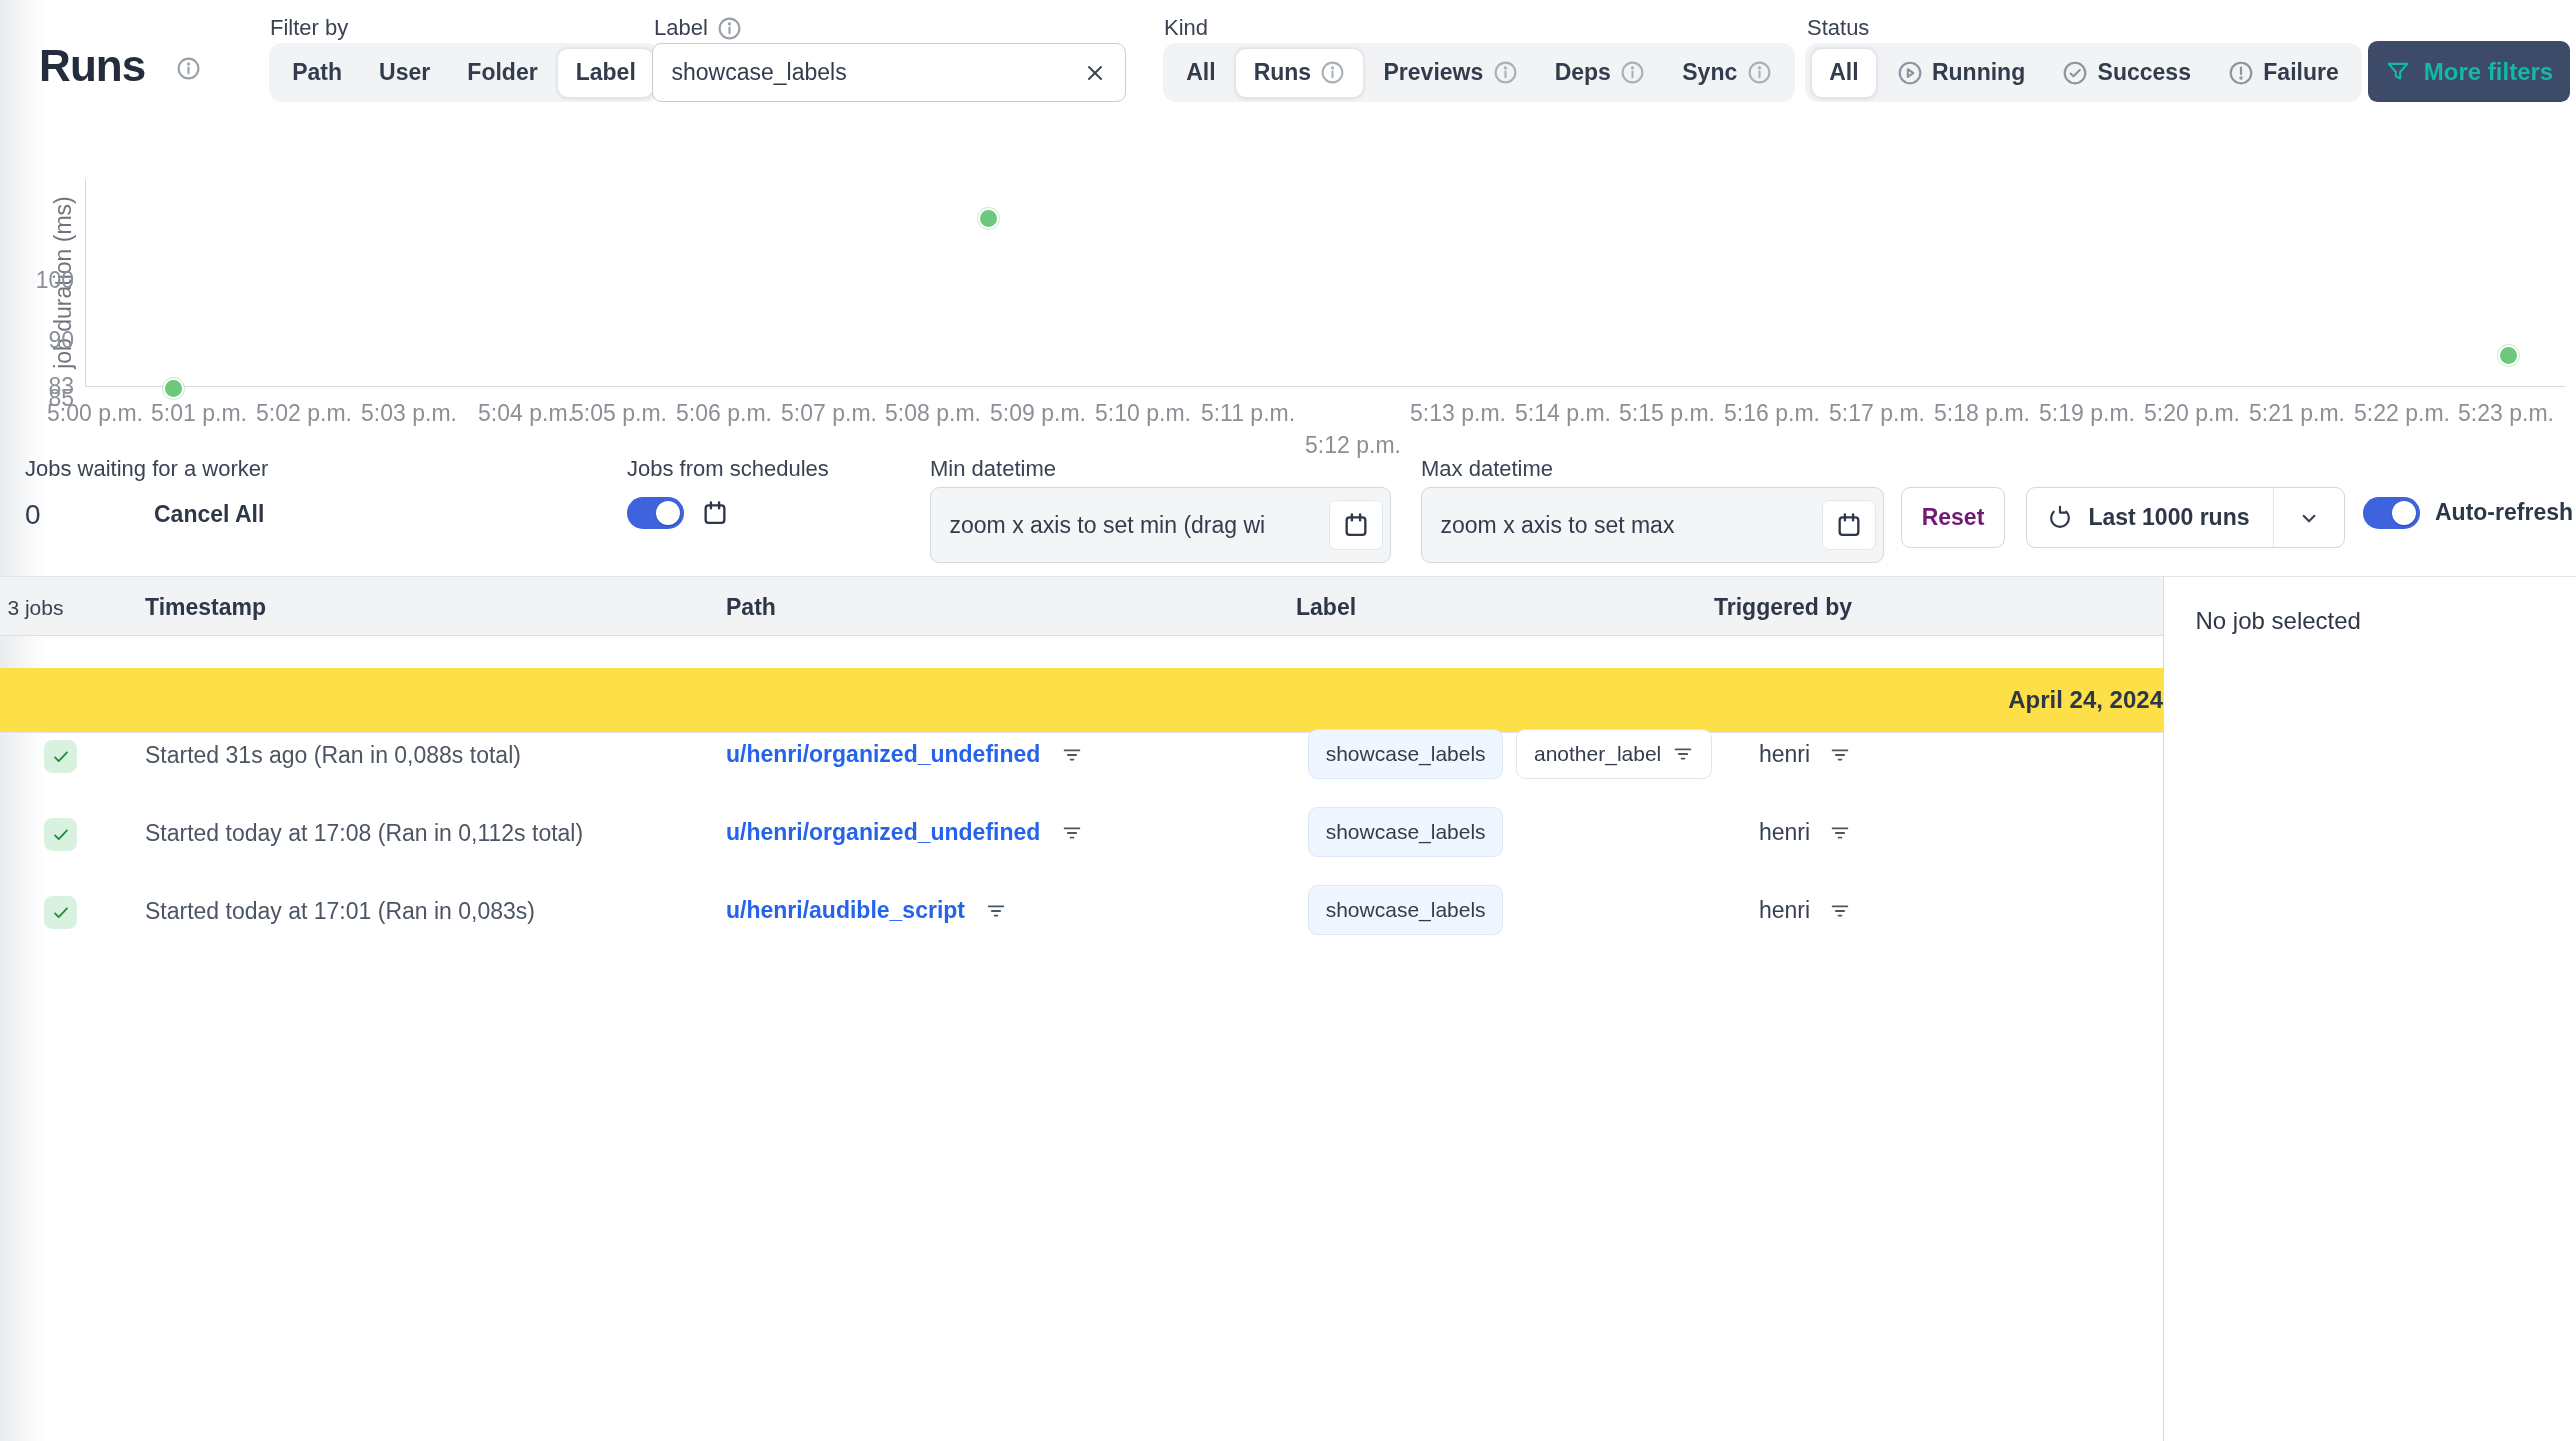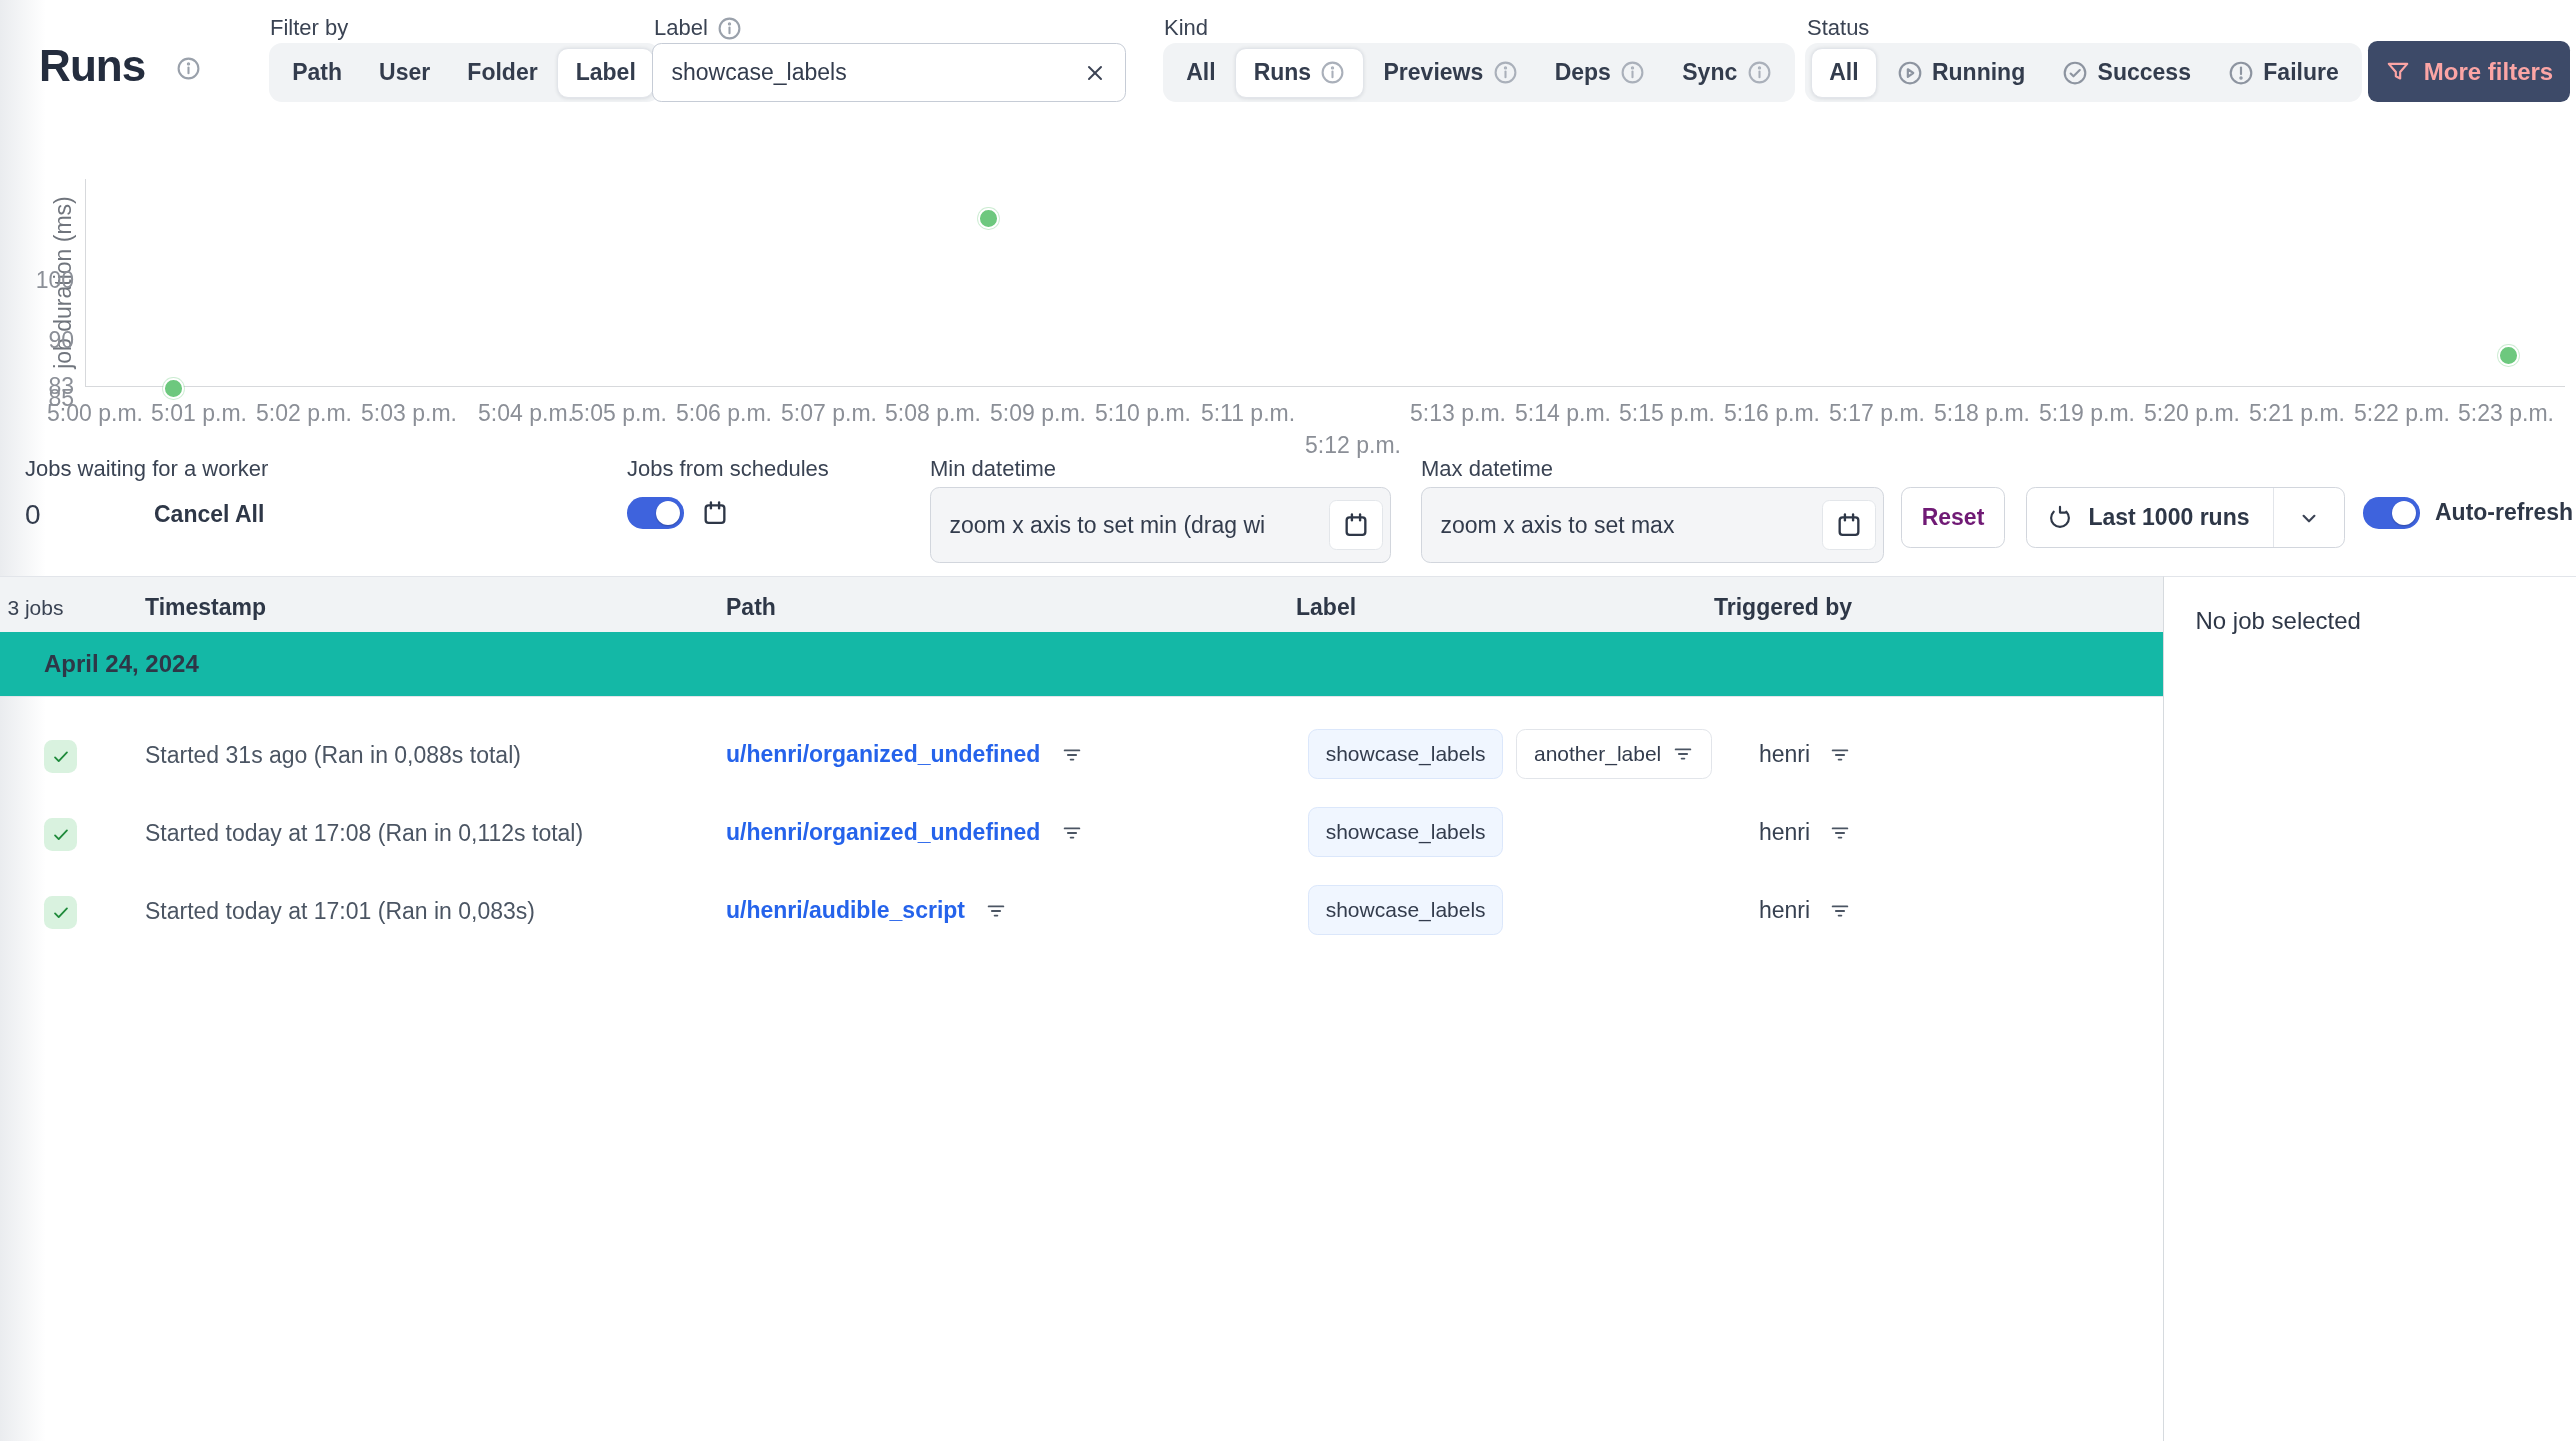--- a/index.html
+++ b/index.html
@@ -14,21 +14,21 @@
   .toplabel{position:absolute;font-size:22px;color:#3a4353;}
   .seg-group{position:absolute;top:43px;height:59px;display:flex;align-items:center;gap:1.9px;
        background:#f1f3f5;border-radius:13px;padding:0 5.6px;box-sizing:border-box;}
   .seg-item{display:flex;align-items:center;gap:9.3px;height:48px;padding:0 17.6px;border-radius:11px;
        font-size:23px;font-weight:600;color:#333c4d;white-space:nowrap;cursor:pointer;}
   .seg-item.selected{background:#fff;border:0.9px solid #e2e5ea;box-shadow:0 0.9px 3.7px rgba(20,30,50,.10);}
   .label-input{position:absolute;left:652px;top:43px;width:474px;height:59px;box-sizing:border-box;
        background:#fff;border:0.9px solid #c6ccd6;border-radius:9.3px;display:flex;align-items:center;padding:0 18.5px;}
   .label-input .val{flex:1;font-size:23px;color:#333c4d;}
   .btn-dark{position:absolute;left:2368px;top:41px;width:202px;height:61px;background:#3d4a68;border-radius:9.3px;
-       display:flex;align-items:center;justify-content:center;gap:13px;color:#fca5a5;font-size:24px;font-weight:700;cursor:pointer;}
+       display:flex;align-items:center;justify-content:center;gap:13px;color:#14b8a6;font-size:24px;font-weight:700;cursor:pointer;}
 
   
   .ylab{position:absolute;left:-57px;top:269px;transform:rotate(-90deg);transform-origin:center;
        width:241px;text-align:center;font-size:23px;color:#70757d;}
   .axis-v{position:absolute;left:85px;top:179px;width:0.9px;height:208px;background:#d7d9dc;}
   .axis-h{position:absolute;left:85px;top:386px;width:2480px;height:0.9px;background:#d7d9dc;}
   .ytick{position:absolute;left:0;width:74px;text-align:right;font-size:23px;color:#8b8f97;}
   .xtick{position:absolute;top:400px;font-size:23px;color:#8b8f97;white-space:nowrap;transform:translateX(-50%);}
   .dot{position:absolute;width:16.7px;height:16.7px;border-radius:50%;background:#6dc87e;border:2.8px solid #ffffff;
        box-shadow:0 0 0 0.9px rgba(109,200,126,.35);box-sizing:content-box;}
@@ -54,22 +54,22 @@
   .split-main{flex:1;display:flex;align-items:center;gap:15px;padding:0 20.4px;font-size:23px;font-weight:700;color:#2e3747;cursor:pointer;}
   .split-arrow{width:70px;border-left:0.9px solid #e2e5ea;display:flex;align-items:center;justify-content:center;cursor:pointer;}
   .ar-wrap{position:absolute;left:2363px;top:497px;display:flex;align-items:center;gap:15px;}
   .ar-wrap .lbl{font-size:23px;font-weight:600;color:#2e3747;white-space:nowrap;}
 
   
   .tbl-header{position:absolute;left:0;top:576px;width:2163px;height:60px;box-sizing:border-box;background:#f1f3f5;
        border-top:0.9px solid #e2e5ea;border-bottom:0.9px solid #dcdfe4;}
   .tbl-header .h{position:absolute;top:16.7px;font-size:23px;font-weight:600;color:#2e3747;}
   .jobs-count{position:absolute;left:7.4px;top:18.5px;font-size:21px;color:#3a4353;}
-  .date-row{position:absolute;left:0;top:632px;width:2163px;height:65px;box-sizing:border-box;background:#14b8a6;
-       border-bottom:0.9px solid #e2e5ea;display:flex;align-items:center;}
+  .date-row{position:absolute;left:0;top:668px;width:2163px;height:65px;box-sizing:border-box;background:#fde047;
+       border-bottom:0.9px solid #e2e5ea;display:flex;align-items:center;justify-content:flex-end;}
   .date-row .d{margin-left:44px;font-size:24px;font-weight:700;color:#2e3747;}
   .run-row{position:absolute;left:0;width:2163px;height:78px;cursor:pointer;}
   .check-badge{position:absolute;left:44px;top:23px;width:33px;height:33px;border-radius:8.3px;background:#d9f2df;
        display:flex;align-items:center;justify-content:center;}
   .ts{position:absolute;left:145px;top:25px;font-size:23px;color:#4b5563;white-space:nowrap;}
   .path-wrap{position:absolute;left:726px;top:24px;display:flex;align-items:center;gap:20.4px;}
   .path-link{font-size:23px;font-weight:600;color:#2563eb;text-decoration:none;white-space:nowrap;cursor:pointer;}
   .chips{position:absolute;left:1308px;top:12px;display:flex;align-items:center;gap:13px;}
   .chip{display:flex;align-items:center;gap:11px;height:50px;padding:0 16.7px;border-radius:9.3px;font-size:21px;
        color:#333c4d;box-sizing:border-box;cursor:pointer;white-space:nowrap;}

